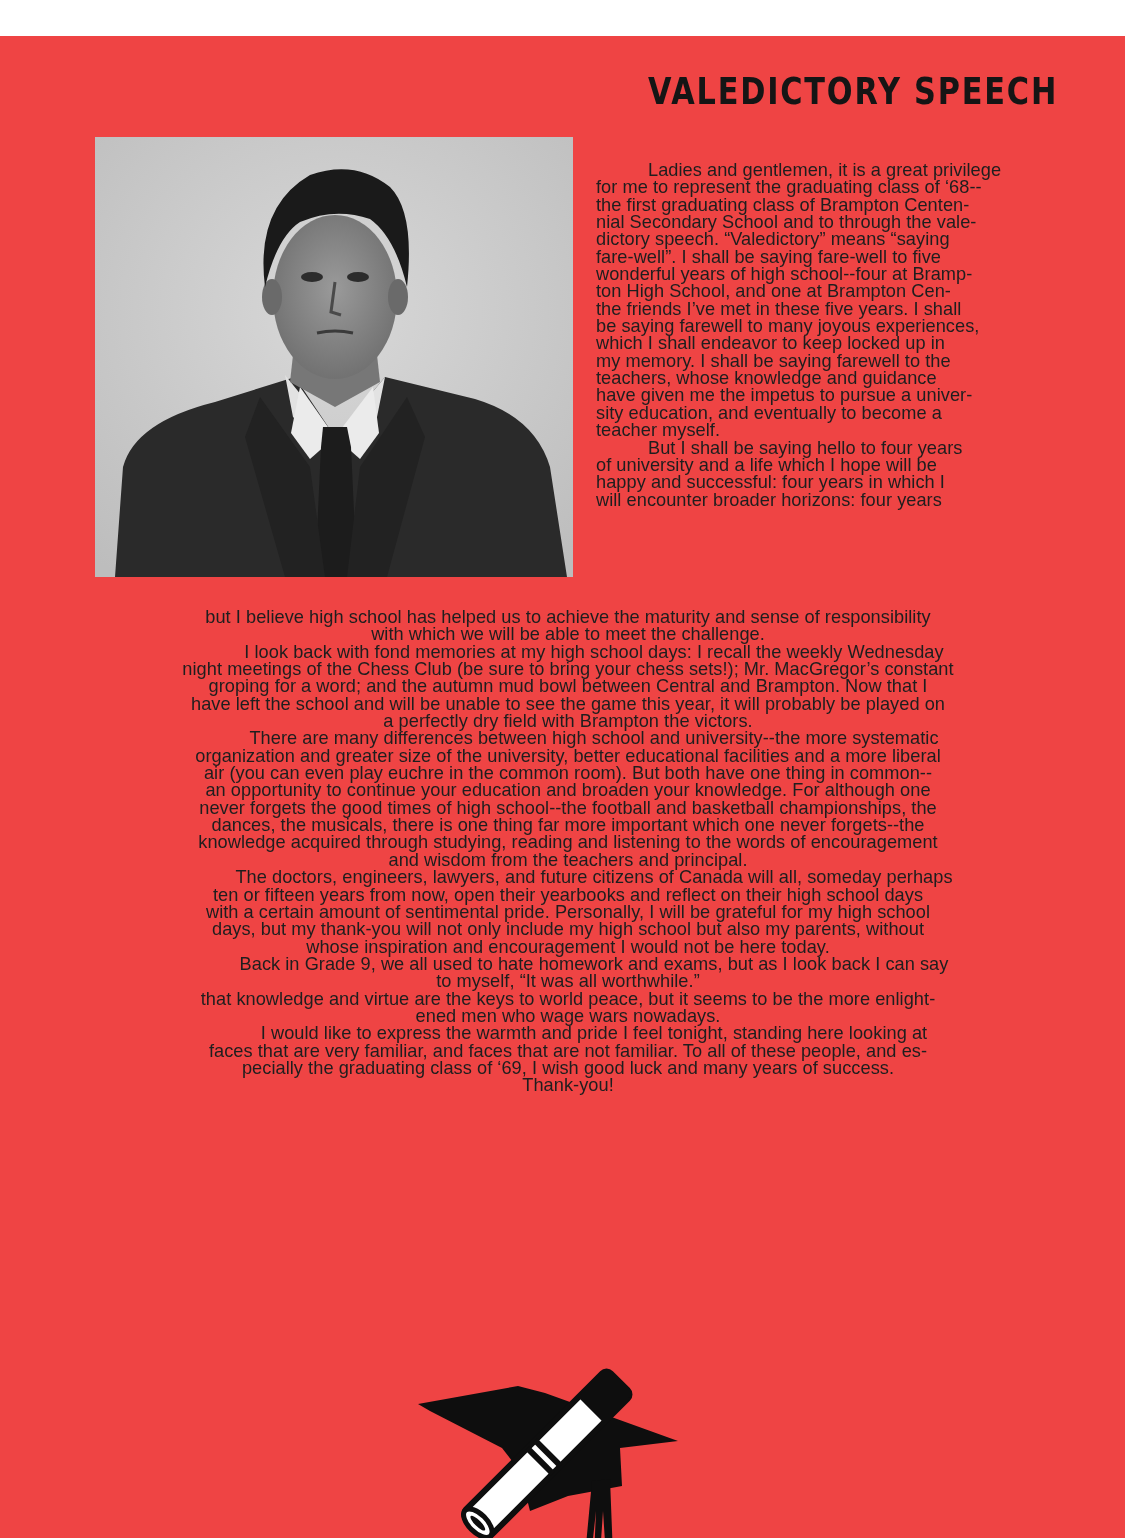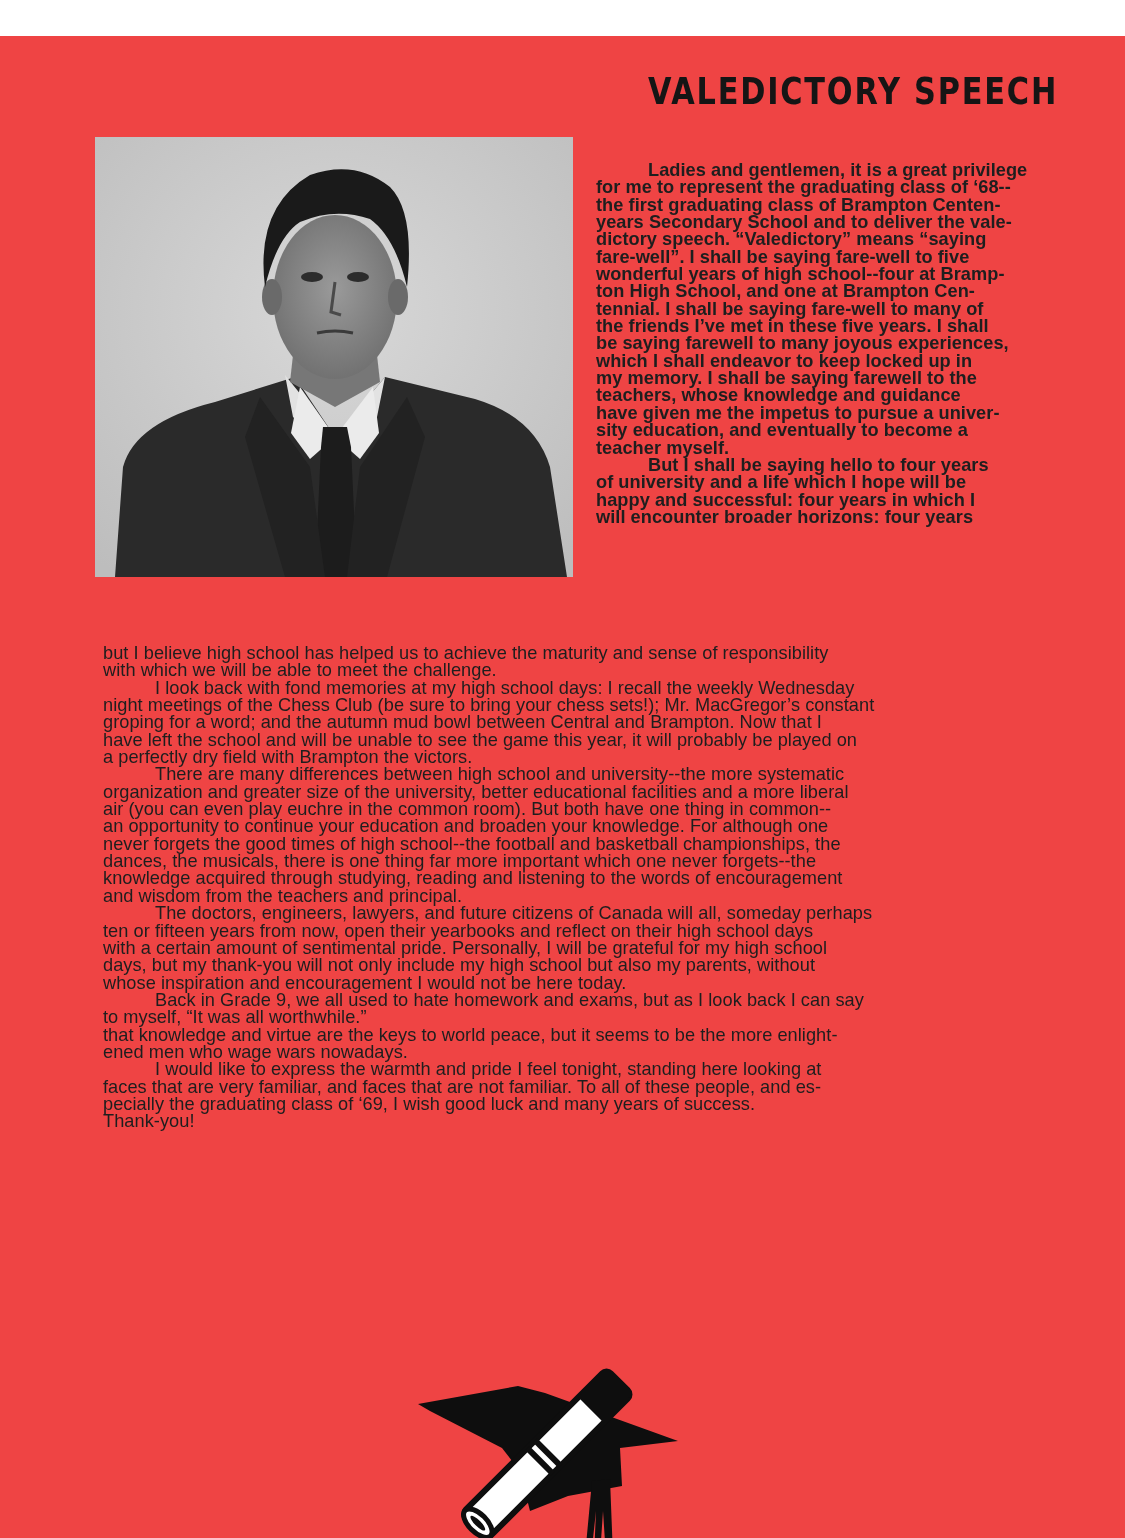--- a/index.html
+++ b/index.html
@@ -9,22 +9,22 @@
 
   .title { position: absolute; left: 648px; top: 34px; width: 400px; text-align: left;
            font-family: "DejaVu Sans", sans-serif; font-weight: bold; font-size: 37px;
            letter-spacing: 2.2px; transform: scaleX(0.82); transform-origin: left top;
            color: #151515; white-space: nowrap; }
 
   .photo { position: absolute; left: 95px; top: 101px; width: 478px; height: 440px;
            background: #cfcfcf; overflow: hidden; }
   .photo svg { display: block; }
 
-  .col-right { position: absolute; left: 596px; top: 126px; width: 475px; font-weight: bold; }
-  .col-full  { position: absolute; left: 103px; top: 609px; width: 930px; }
+  .col-right { position: absolute; left: 596px; top: 126px; width: 475px; }
+  .col-full  { position: absolute; left: 103px; top: 573px; width: 930px; text-align: center; }
   .line { font-size: 18.2px; line-height: 17.35px; height: 17.35px; white-space: nowrap;
           letter-spacing: 0.05px; color: #1e1e1e; }
   .indent { padding-left: 52px; }
 
   .emblem { position: absolute; left: 410px; top: 1295px; width: 270px; height: 240px; }
 </style>
 </head>
 <body>
 
 <div class="page">
@@ -70,26 +70,25 @@
 
       <path d="M240 145 L236 175 L246 178" stroke="#4a4a4a" stroke-width="3" fill="none"></path>
       <path d="M222 196 Q240 192 258 196" stroke="#3a3a3a" stroke-width="3" fill="none"></path>
     </svg>
   </div>
 
   <div class="col-right" id="col-right">
       <div class="line indent">Ladies and gentlemen, it is a great privilege</div>
       <div class="line">for me to represent the graduating class of ‘68--</div>
       <div class="line">the first graduating class of Brampton Centen-</div>
-      <div class="line">years Secondary School and to deliver the vale-</div>
+      <div class="line">nial Secondary School and to through the vale-</div>
       <div class="line">dictory speech. “Valedictory” means “saying</div>
       <div class="line">fare-well”. I shall be saying fare-well to five</div>
       <div class="line">wonderful years of high school--four at Bramp-</div>
       <div class="line">ton High School, and one at Brampton Cen-</div>
-      <div class="line">tennial. I shall be saying fare-well to many of</div>
       <div class="line">the friends I’ve met in these five years. I shall</div>
       <div class="line">be saying farewell to many joyous experiences,</div>
       <div class="line">which I shall endeavor to keep locked up in</div>
       <div class="line">my memory. I shall be saying farewell to the</div>
       <div class="line">teachers, whose knowledge and guidance</div>
       <div class="line">have given me the impetus to pursue a univer-</div>
       <div class="line">sity education, and eventually to become a</div>
       <div class="line">teacher myself.</div>
       <div class="line indent">But I shall be saying hello to four years</div>
       <div class="line">of university and a life which I hope will be</div>

